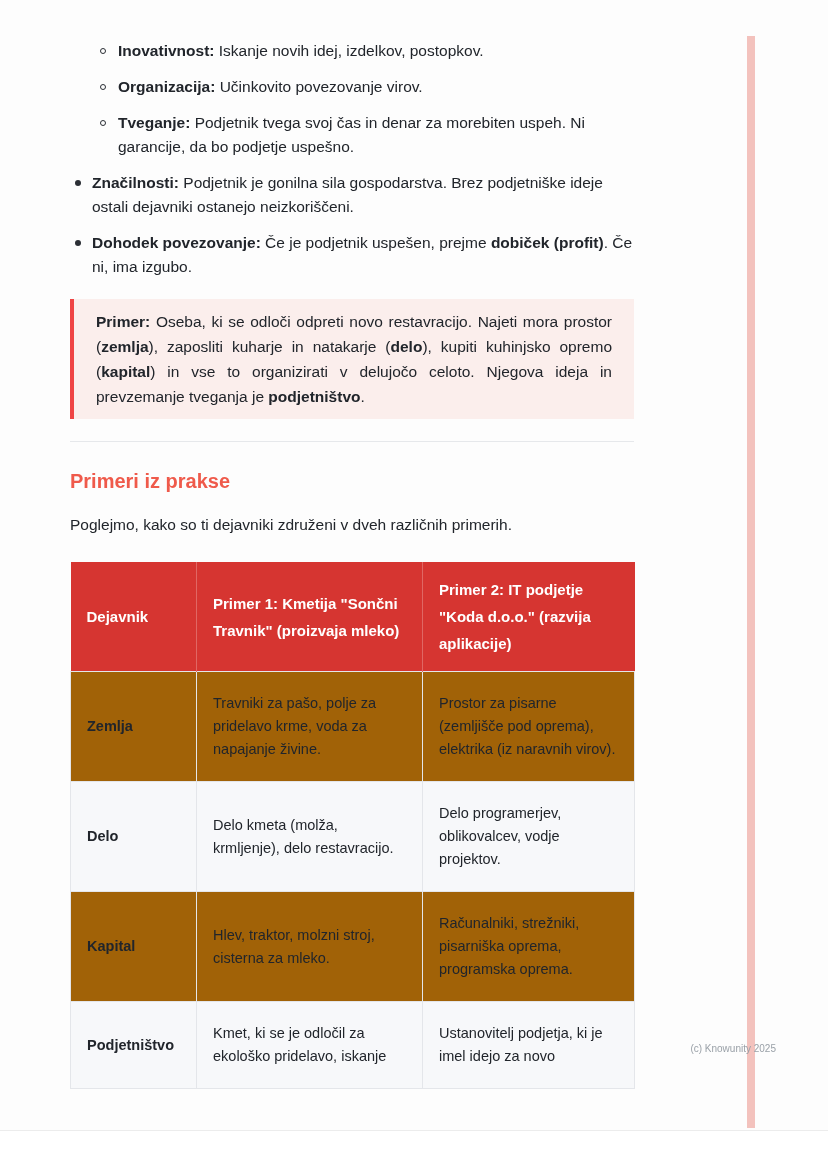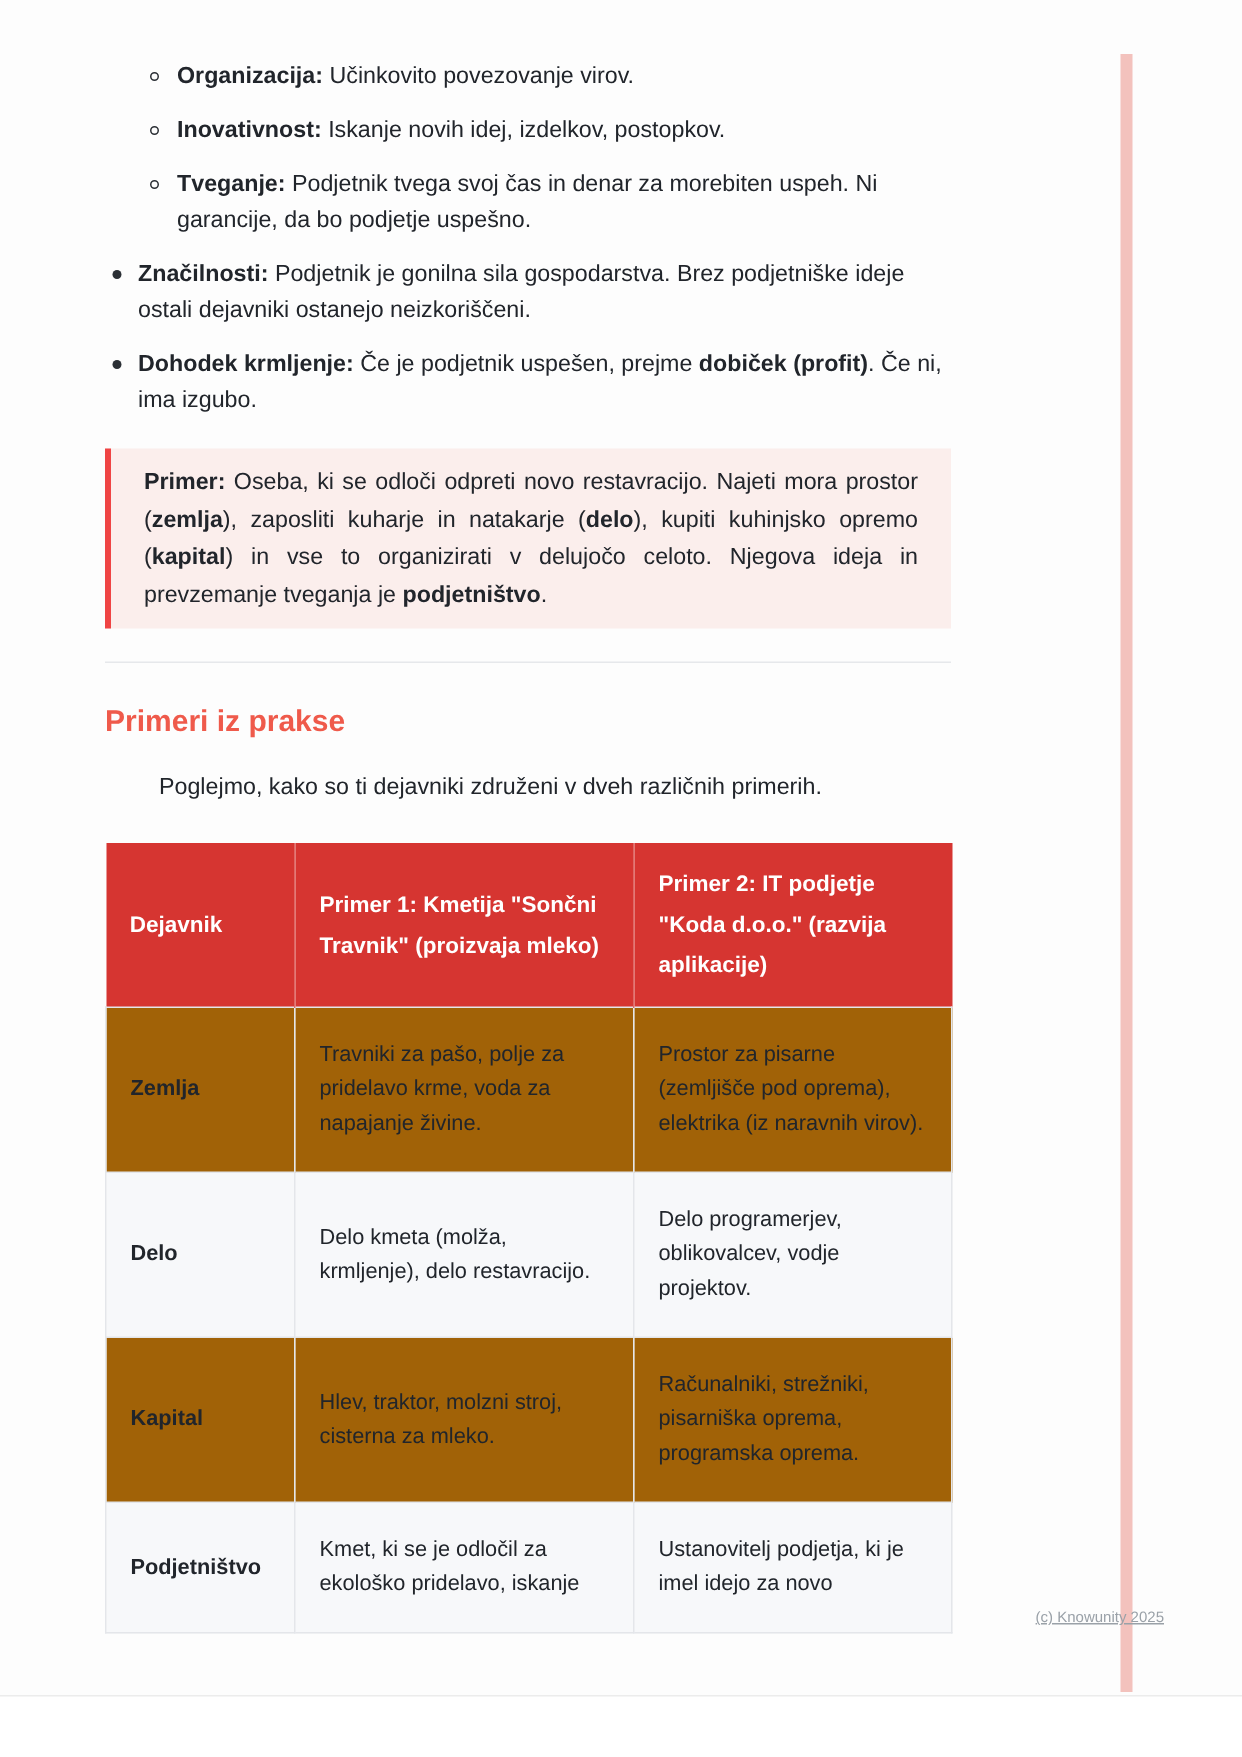--- a/index.html
+++ b/index.html
@@ -72,21 +72,21 @@
     margin: 22px 0;
   }
 
   h2.section-heading {
     margin: 24px 0 0 0;
     font-size: 20px;
     line-height: 30px;
     font-weight: 700;
     color: #ef5a4b;
   }
-  .section-intro { margin-top: 17px; margin-left: 36px; }
+  .section-intro { margin-top: 17px; }
 
   table.examples {
     margin-top: 25px;
     width: 564px;
     border-collapse: collapse;
     table-layout: fixed;
     font-size: 14.5px;
   }
   table.examples th {
     background: #d63531;
@@ -104,60 +104,59 @@
     background: #a16207;
     vertical-align: middle;
     padding: 20px 16px;
     line-height: 23px;
   }
   table.examples tbody tr:nth-child(even) td { background: #f7f8fa; }
   td.row-label { font-weight: 700; }
 
   .watermark {
     position: absolute;
-    top: 1073px;
+    top: 1043px;
     right: 52px;
     font-size: 10px;
     color: #9aa1a8;
     z-index: 3;
-    text-decoration: underline;
   }
 </style>
 </head>
 <body>
 
 <div class="page-wrap">
   <div class="sheet">
     <div class="accent-stripe"></div>
 
     <div class="content">
 
       <ul class="sublist">
         <li>
             <span class="marker circle"></span>
+            <p class="li-text"><strong>Inovativnost:</strong><span> Iskanje novih idej, izdelkov, postopkov.</span></p>
+          </li>
+        <li>
+            <span class="marker circle"></span>
             <p class="li-text"><strong>Organizacija:</strong><span> Učinkovito povezovanje virov.</span></p>
-          </li>
-        <li>
-            <span class="marker circle"></span>
-            <p class="li-text"><strong>Inovativnost:</strong><span> Iskanje novih idej, izdelkov, postopkov.</span></p>
           </li>
         <li>
             <span class="marker circle"></span>
             <p class="li-text"><strong>Tveganje:</strong><span> Podjetnik tvega svoj čas in denar za morebiten uspeh. Ni garancije, da bo podjetje uspešno.</span></p>
           </li>
       </ul>
 
       <ul class="mainlist">
         <li>
             <span class="marker disc"></span>
             <p class="li-text"><strong>Značilnosti:</strong><span> Podjetnik je gonilna sila gospodarstva. Brez podjetniške ideje ostali dejavniki ostanejo neizkoriščeni.</span></p>
           </li>
         <li>
             <span class="marker disc"></span>
-            <p class="li-text"><strong>Dohodek krmljenje:</strong><span> Če je podjetnik uspešen, prejme </span><strong>dobiček (profit)</strong><span>. Če ni, ima izgubo.</span></p>
+            <p class="li-text"><strong>Dohodek povezovanje:</strong><span> Če je podjetnik uspešen, prejme </span><strong>dobiček (profit)</strong><span>. Če ni, ima izgubo.</span></p>
           </li>
       </ul>
 
       <div class="callout">
         <p class="callout-text"><strong>Primer:</strong><span> Oseba, ki se odloči odpreti novo restavracijo. Najeti mora prostor (</span><strong>zemlja</strong><span>), zaposliti kuharje in natakarje (</span><strong>delo</strong><span>), kupiti kuhinjsko opremo (</span><strong>kapital</strong><span>) in vse to organizirati v delujočo celoto. Njegova ideja in prevzemanje tveganja je </span><strong>podjetništvo</strong><span>.</span></p>
       </div>
 
       <hr class="divider">
 
       <h2 class="section-heading">Primeri iz prakse</h2>

